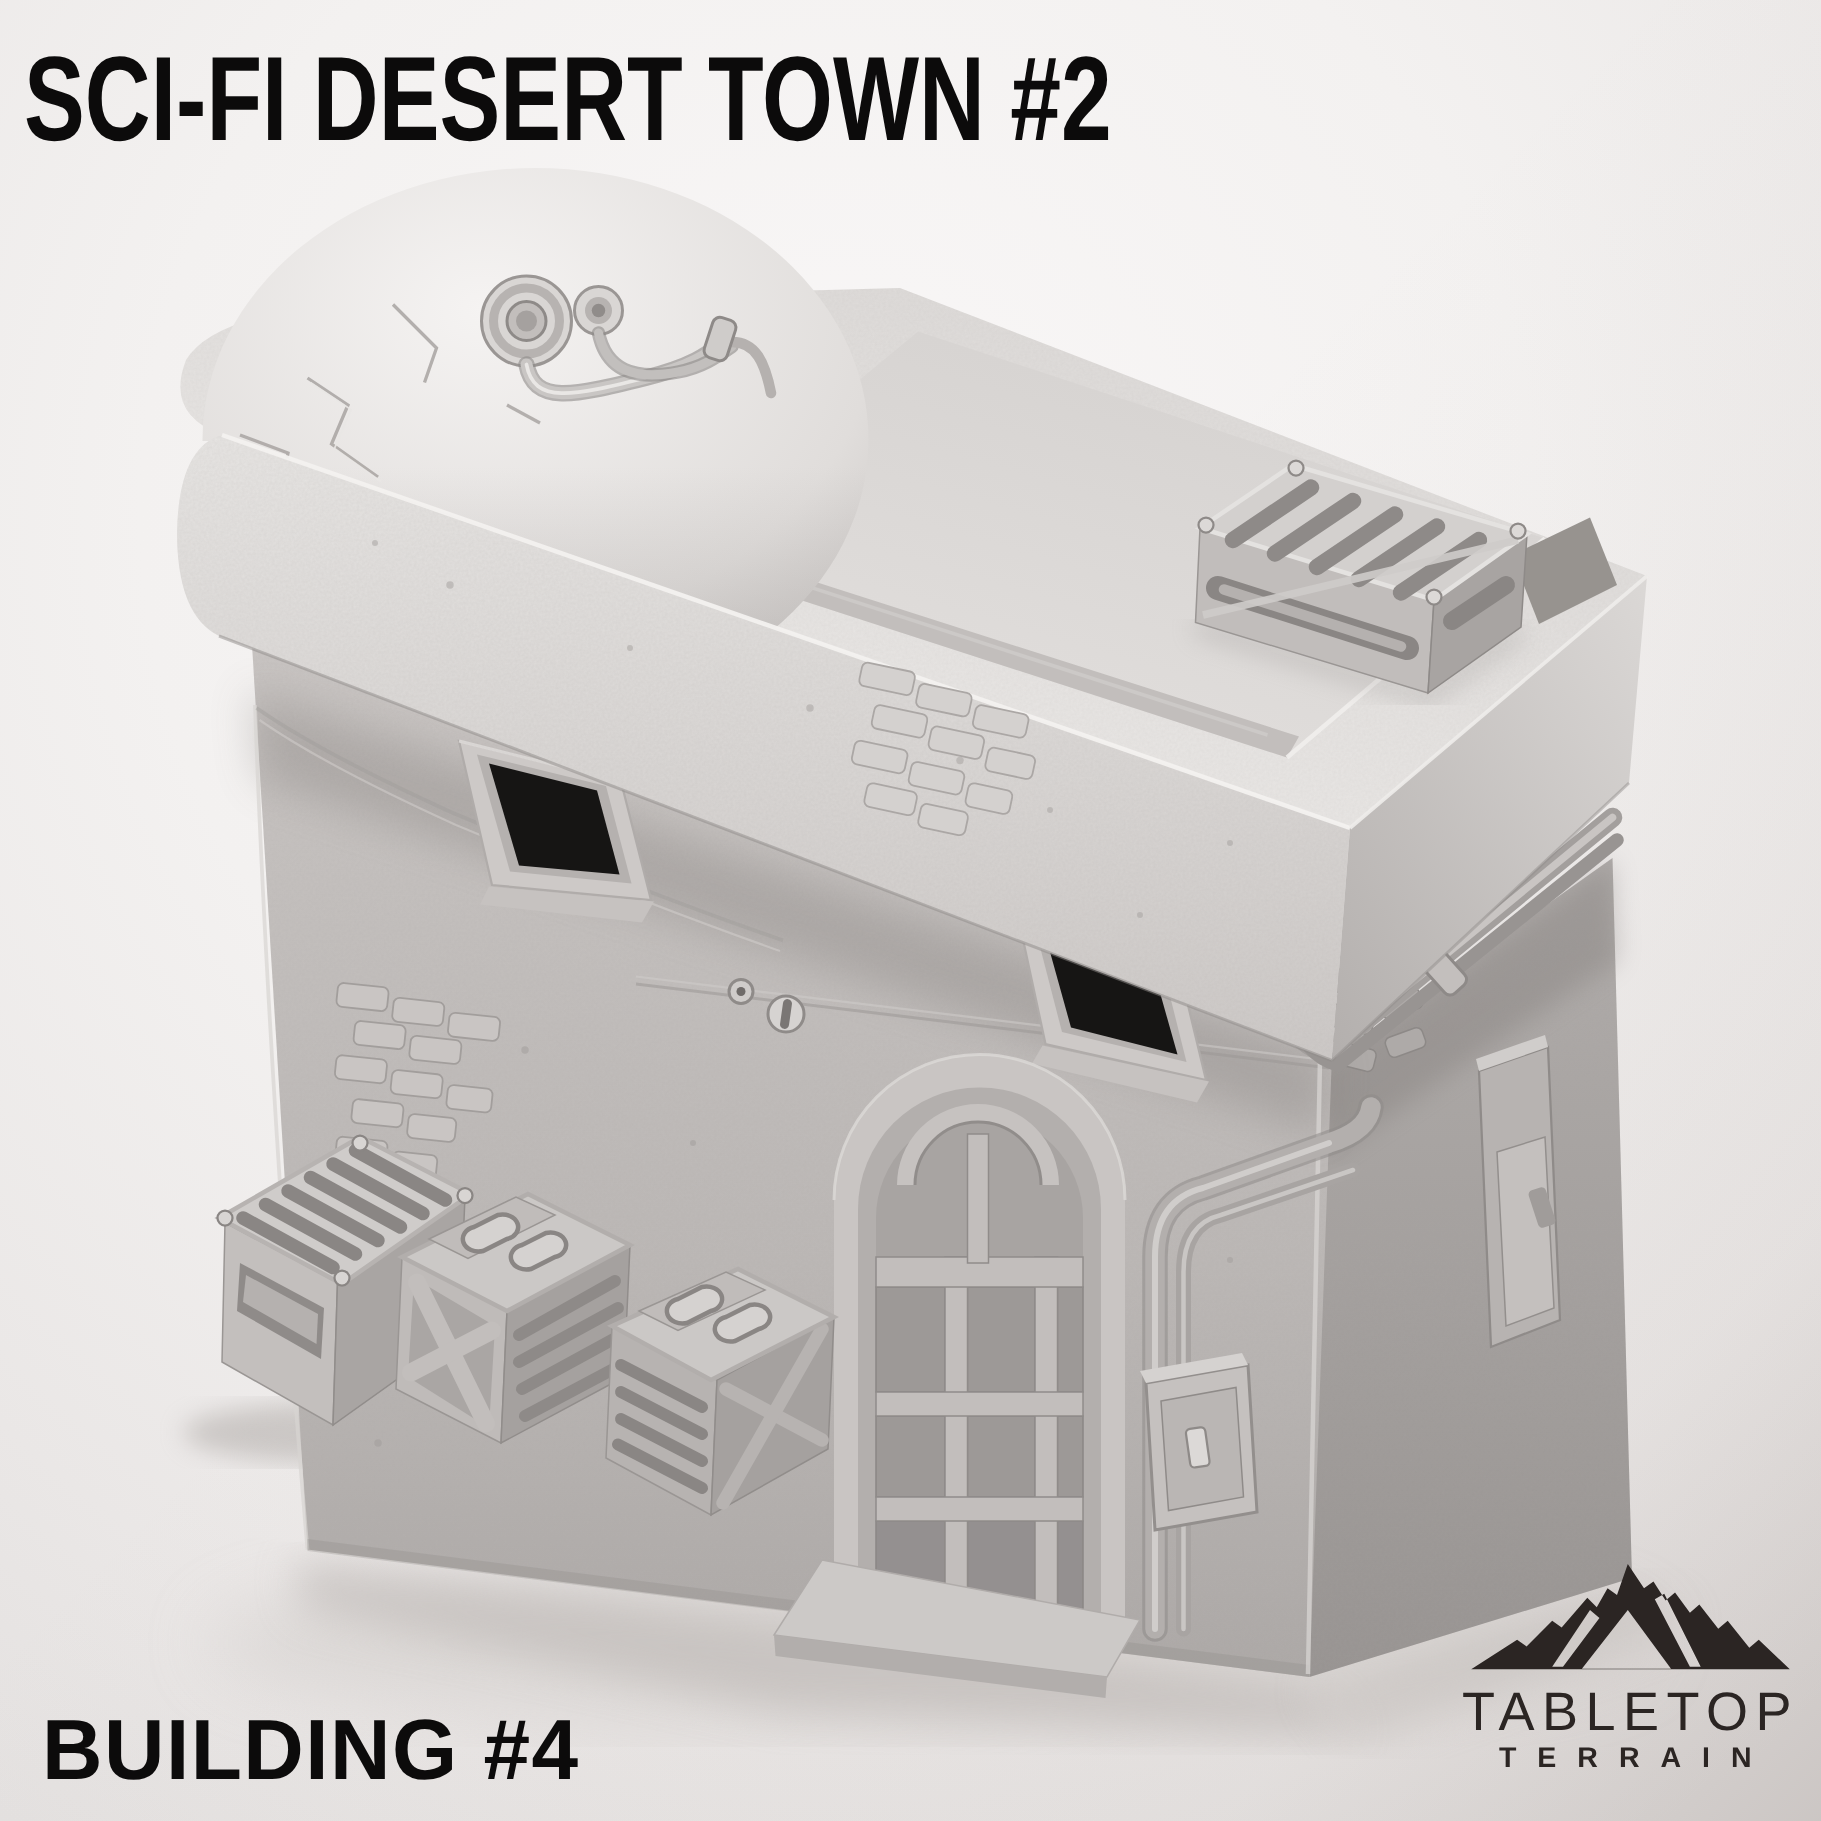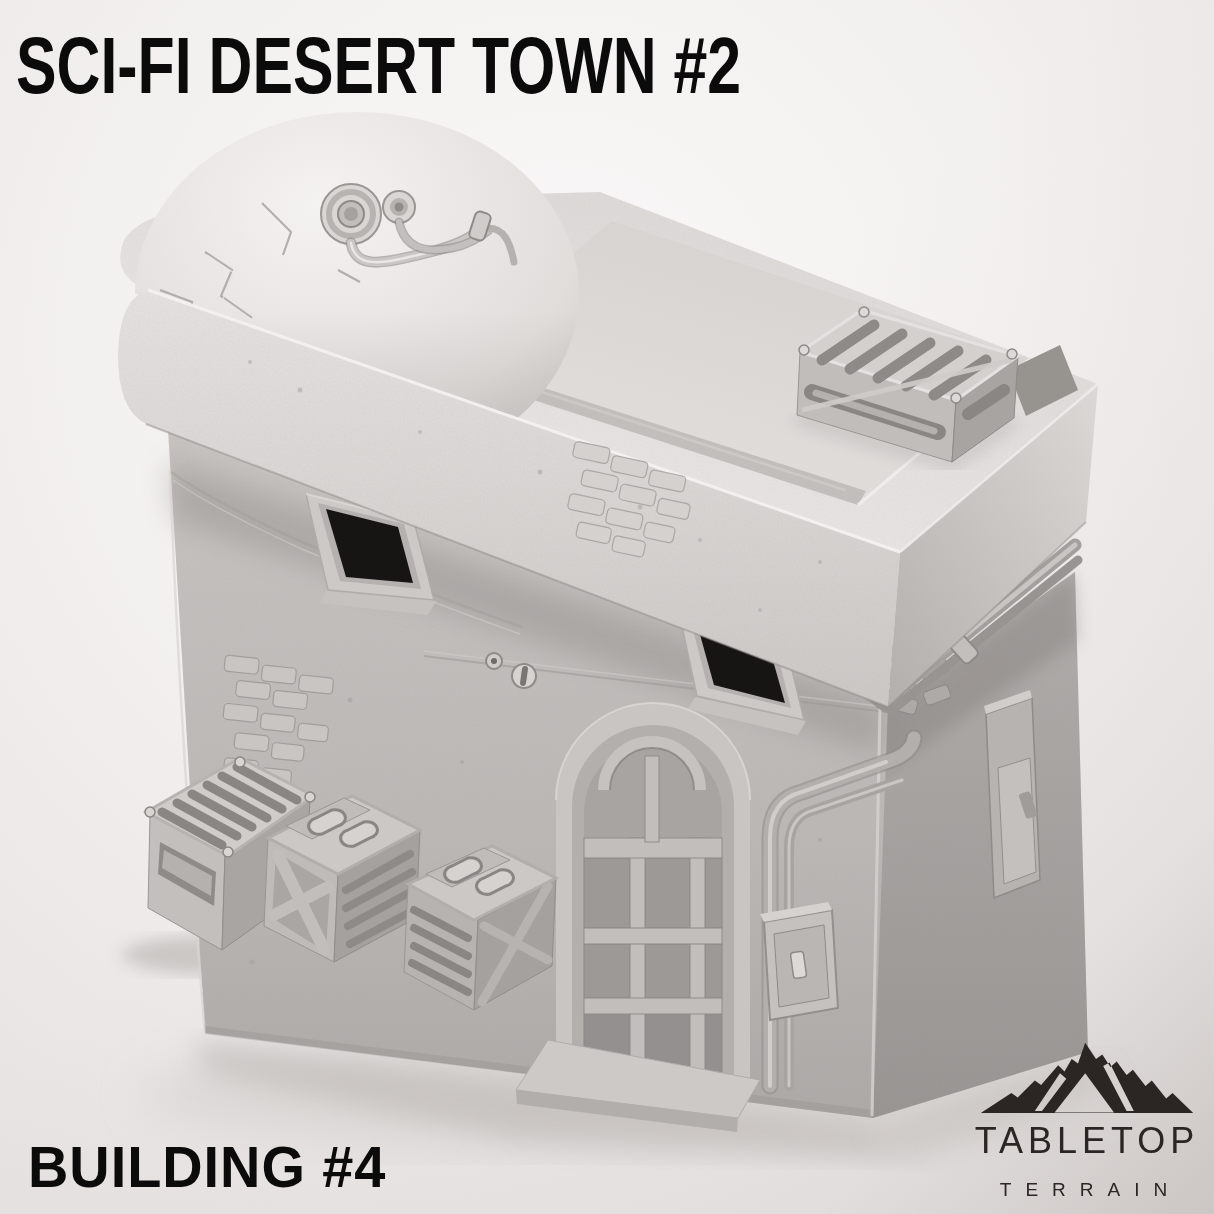--- a/index.html
+++ b/index.html
@@ -26,21 +26,21 @@
     position:absolute;left:974px;top:1036px;width:226px;
     display:flex;flex-direction:column;align-items:center;
     color:#2b2523;
   }
   .brand .mountain{width:216px;height:80px;display:block;}
   .brand .brand-name{
     margin-top:4px;font-size:36px;font-weight:400;letter-spacing:5px;
     white-space:nowrap;
   }
   .brand .brand-sub{
-    margin-top:17px;font-size:19px;font-weight:400;letter-spacing:14px;
+    margin-top:0;font-size:19px;font-weight:700;letter-spacing:14px;
     white-space:nowrap;text-indent:7px;
   }
 </style>
 </head>
 <body>
 
 <div class="stage">
 
 <svg class="scene" width="1214" height="1214" viewBox="0 0 1214 1214" role="img" aria-label="Grey 3D render of a sci-fi desert town building: cracked observation dome with two cable ports, recessed flat roof with slatted vent, two splayed window openings, arched multi-pane door, exterior pipes with junction box, and three cargo crates">
   <defs>

